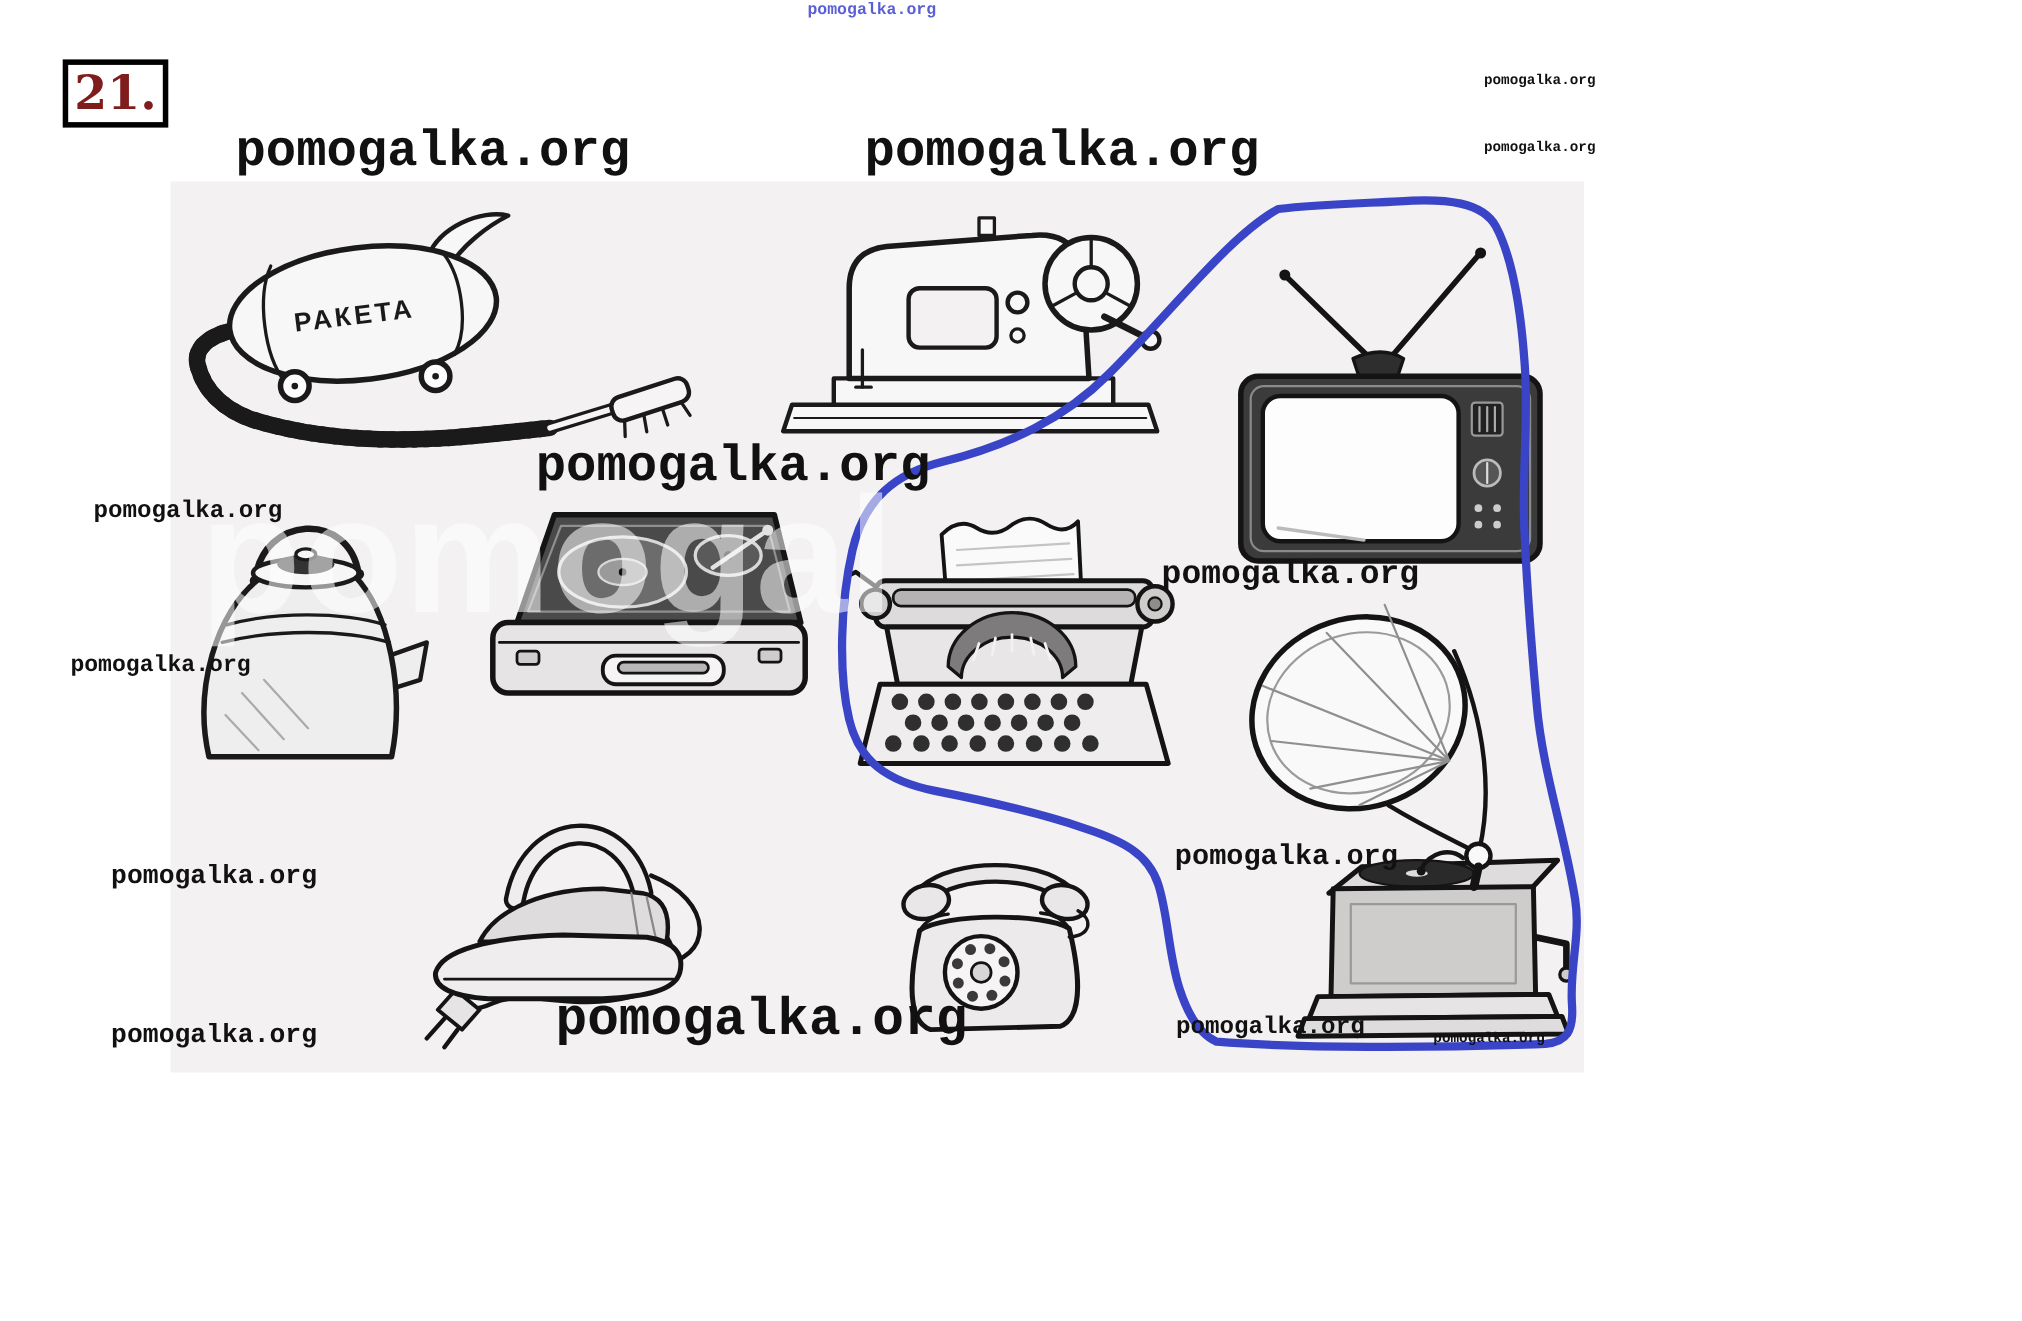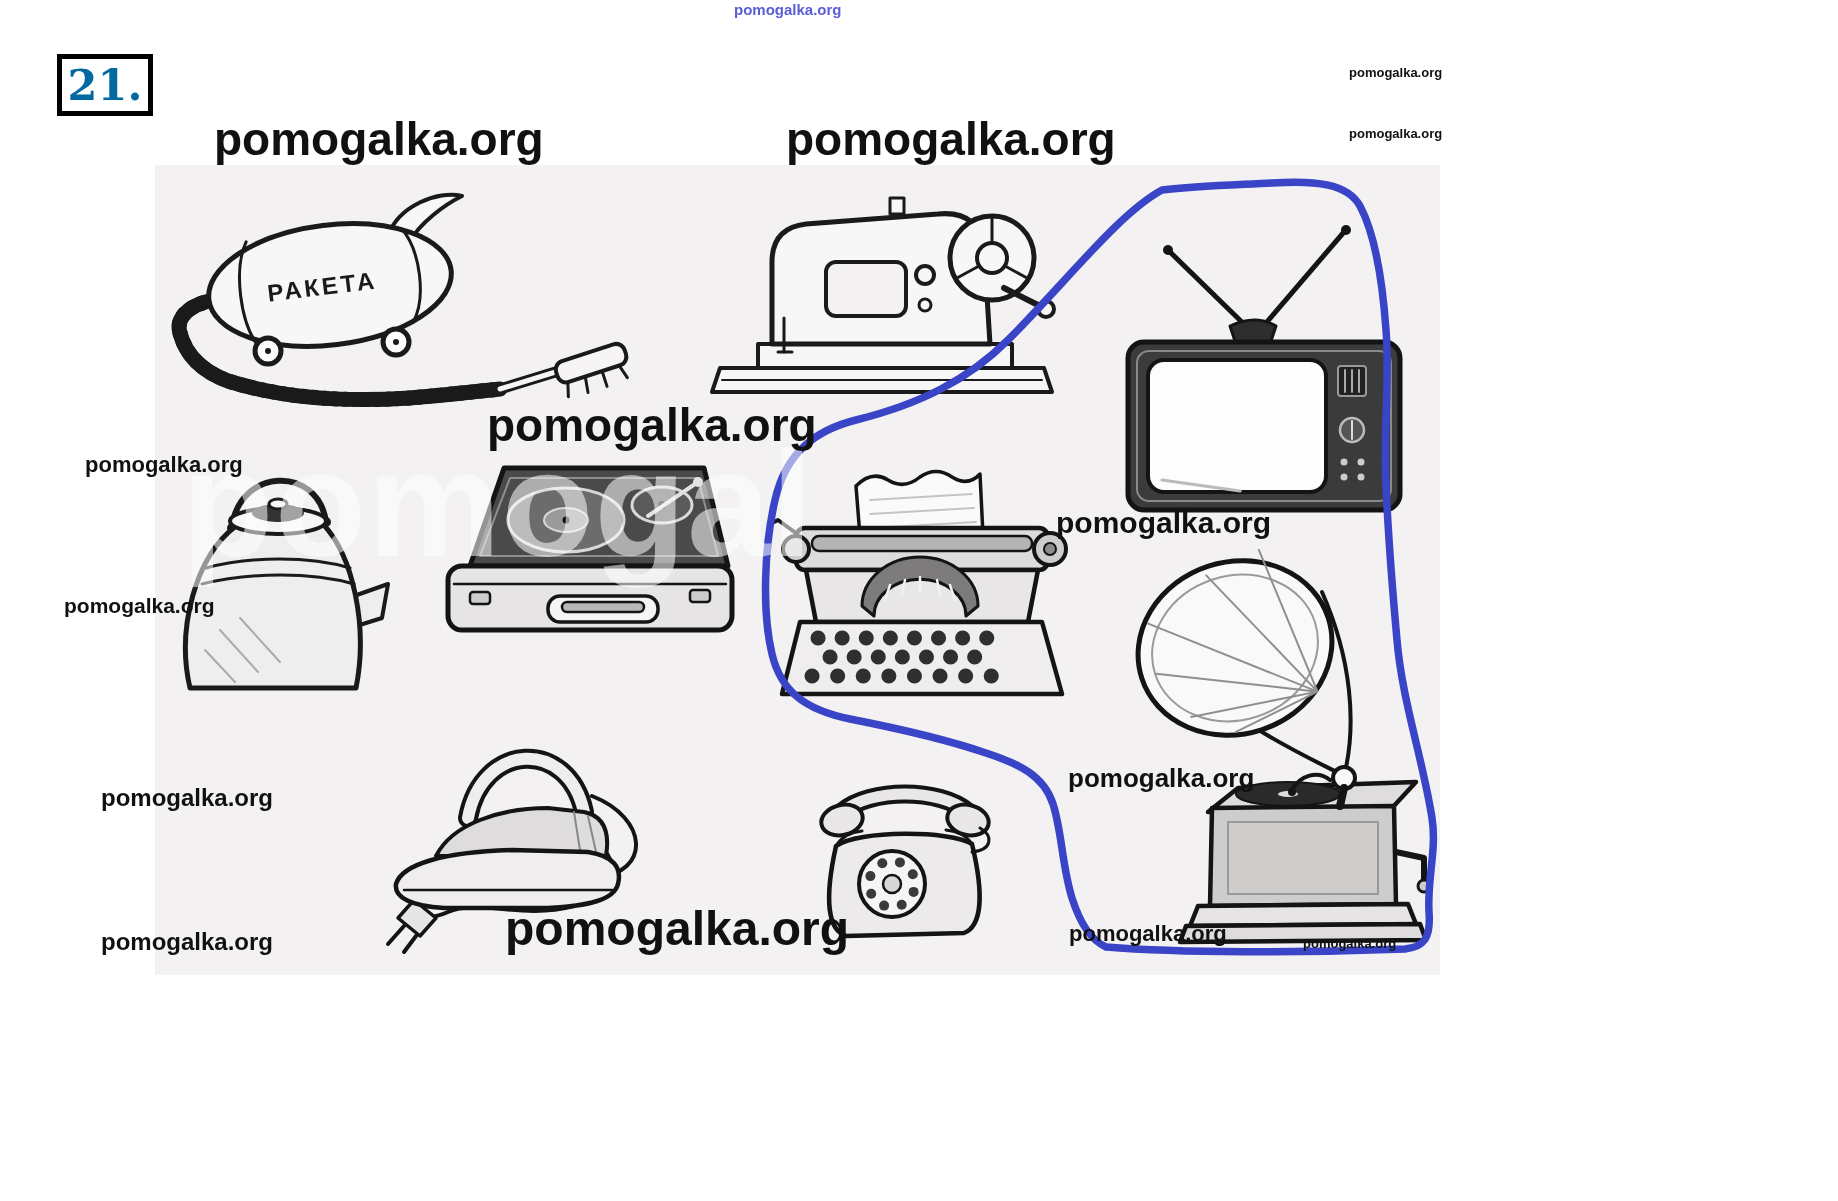--- a/index.html
+++ b/index.html
@@ -13,33 +13,33 @@
   }
   svg.art{position:absolute;left:0;top:0;z-index:2;}
   .ghost-wm{
     position:absolute;left:182px;top:418px;width:620px;height:190px;
     font-size:150px;font-weight:800;color:rgba(255,255,255,0.55);
     white-space:nowrap;overflow:hidden;z-index:3;letter-spacing:1px;
     font-family:"Liberation Sans",sans-serif;
   }
   .wm{
     position:absolute;color:#111;white-space:nowrap;z-index:5;
-    font-family:Liberation Sans, sans-serif;
+    font-family:Liberation Mono, monospace;
   }
   .wm-big{font-weight:700;}
   .wm-med{font-weight:600;}
   .wm-small{font-weight:600;}
   .wm-logo{font-weight:700;color:#5a5fd6;}
   .exercise-box{
     position:absolute;left:57px;top:54px;width:86px;height:52px;
     border:5px solid #000;background:#fff;z-index:5;
     display:flex;align-items:center;justify-content:center;
   }
   .exercise-box span{
-    font-family:"DejaVu Serif",serif;font-weight:bold;font-size:43px;line-height:1;color:#0369a1;
+    font-family:"DejaVu Serif",serif;font-weight:bold;font-size:43px;line-height:1;color:#7f1d1d;
   }
 </style>
 </head>
 <body>
 
 <div class="exercise-box">
   <span>21.</span>
 </div>
 
 <div class="scan-area"></div>

